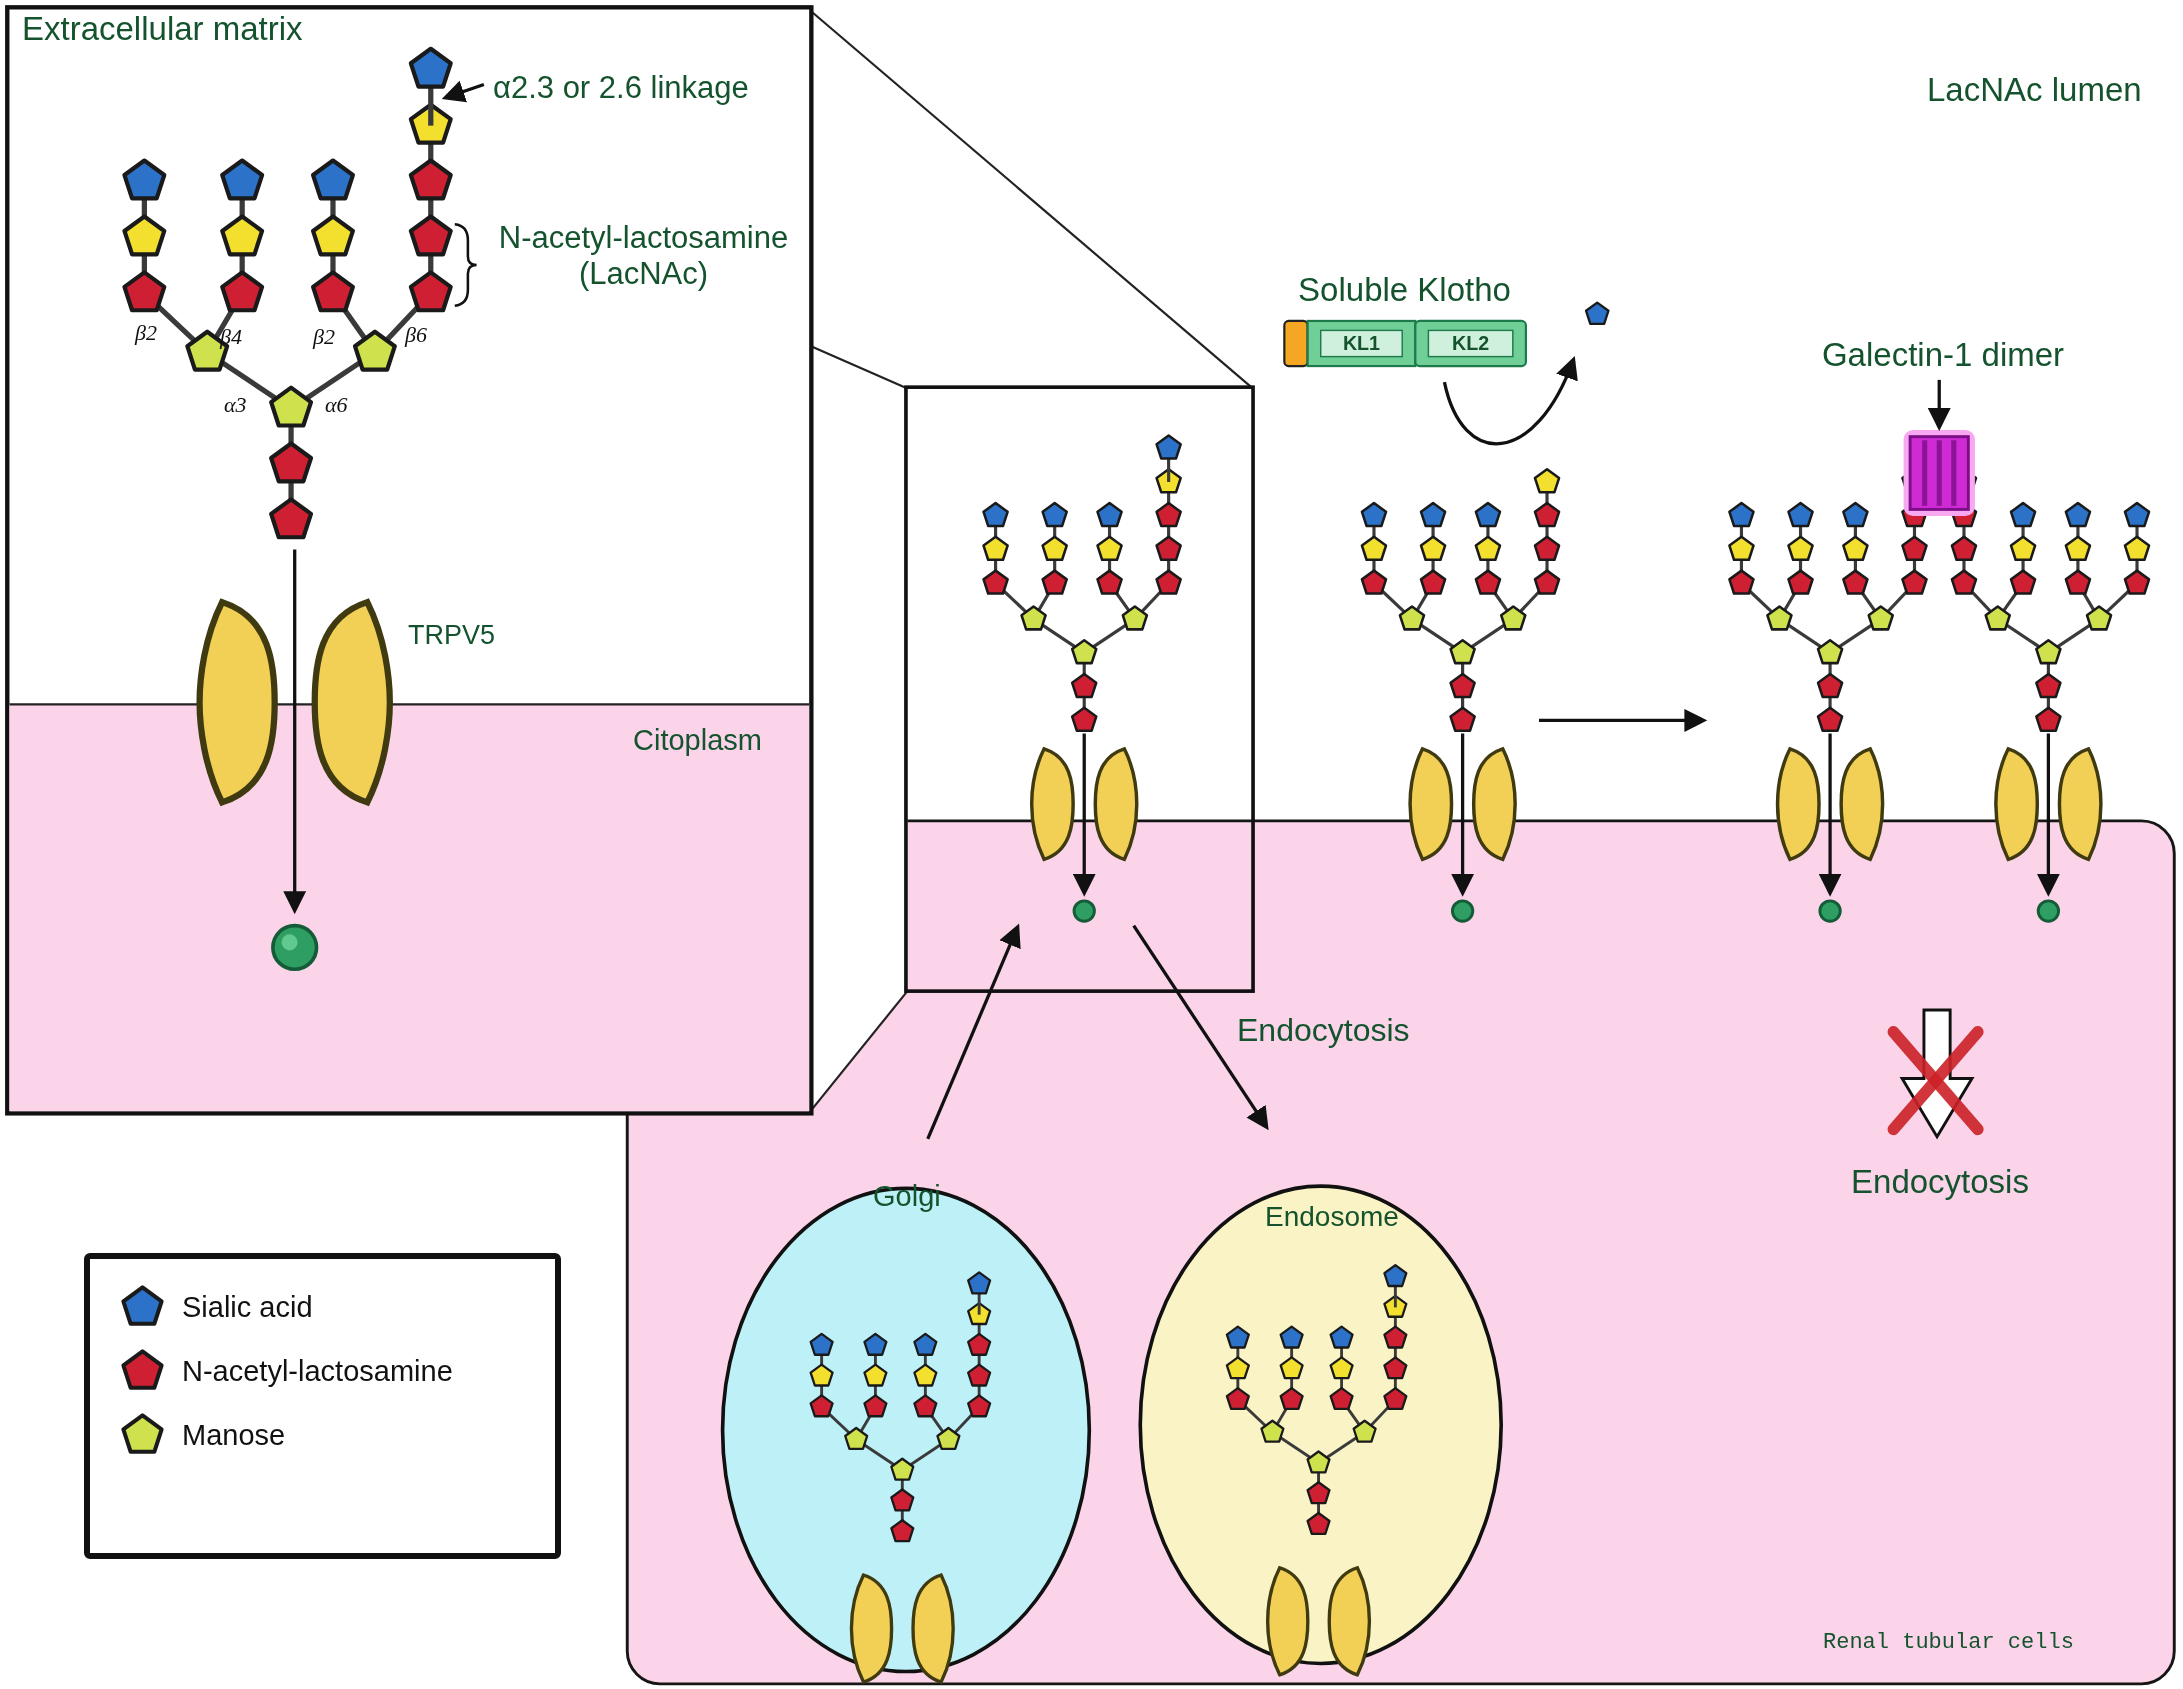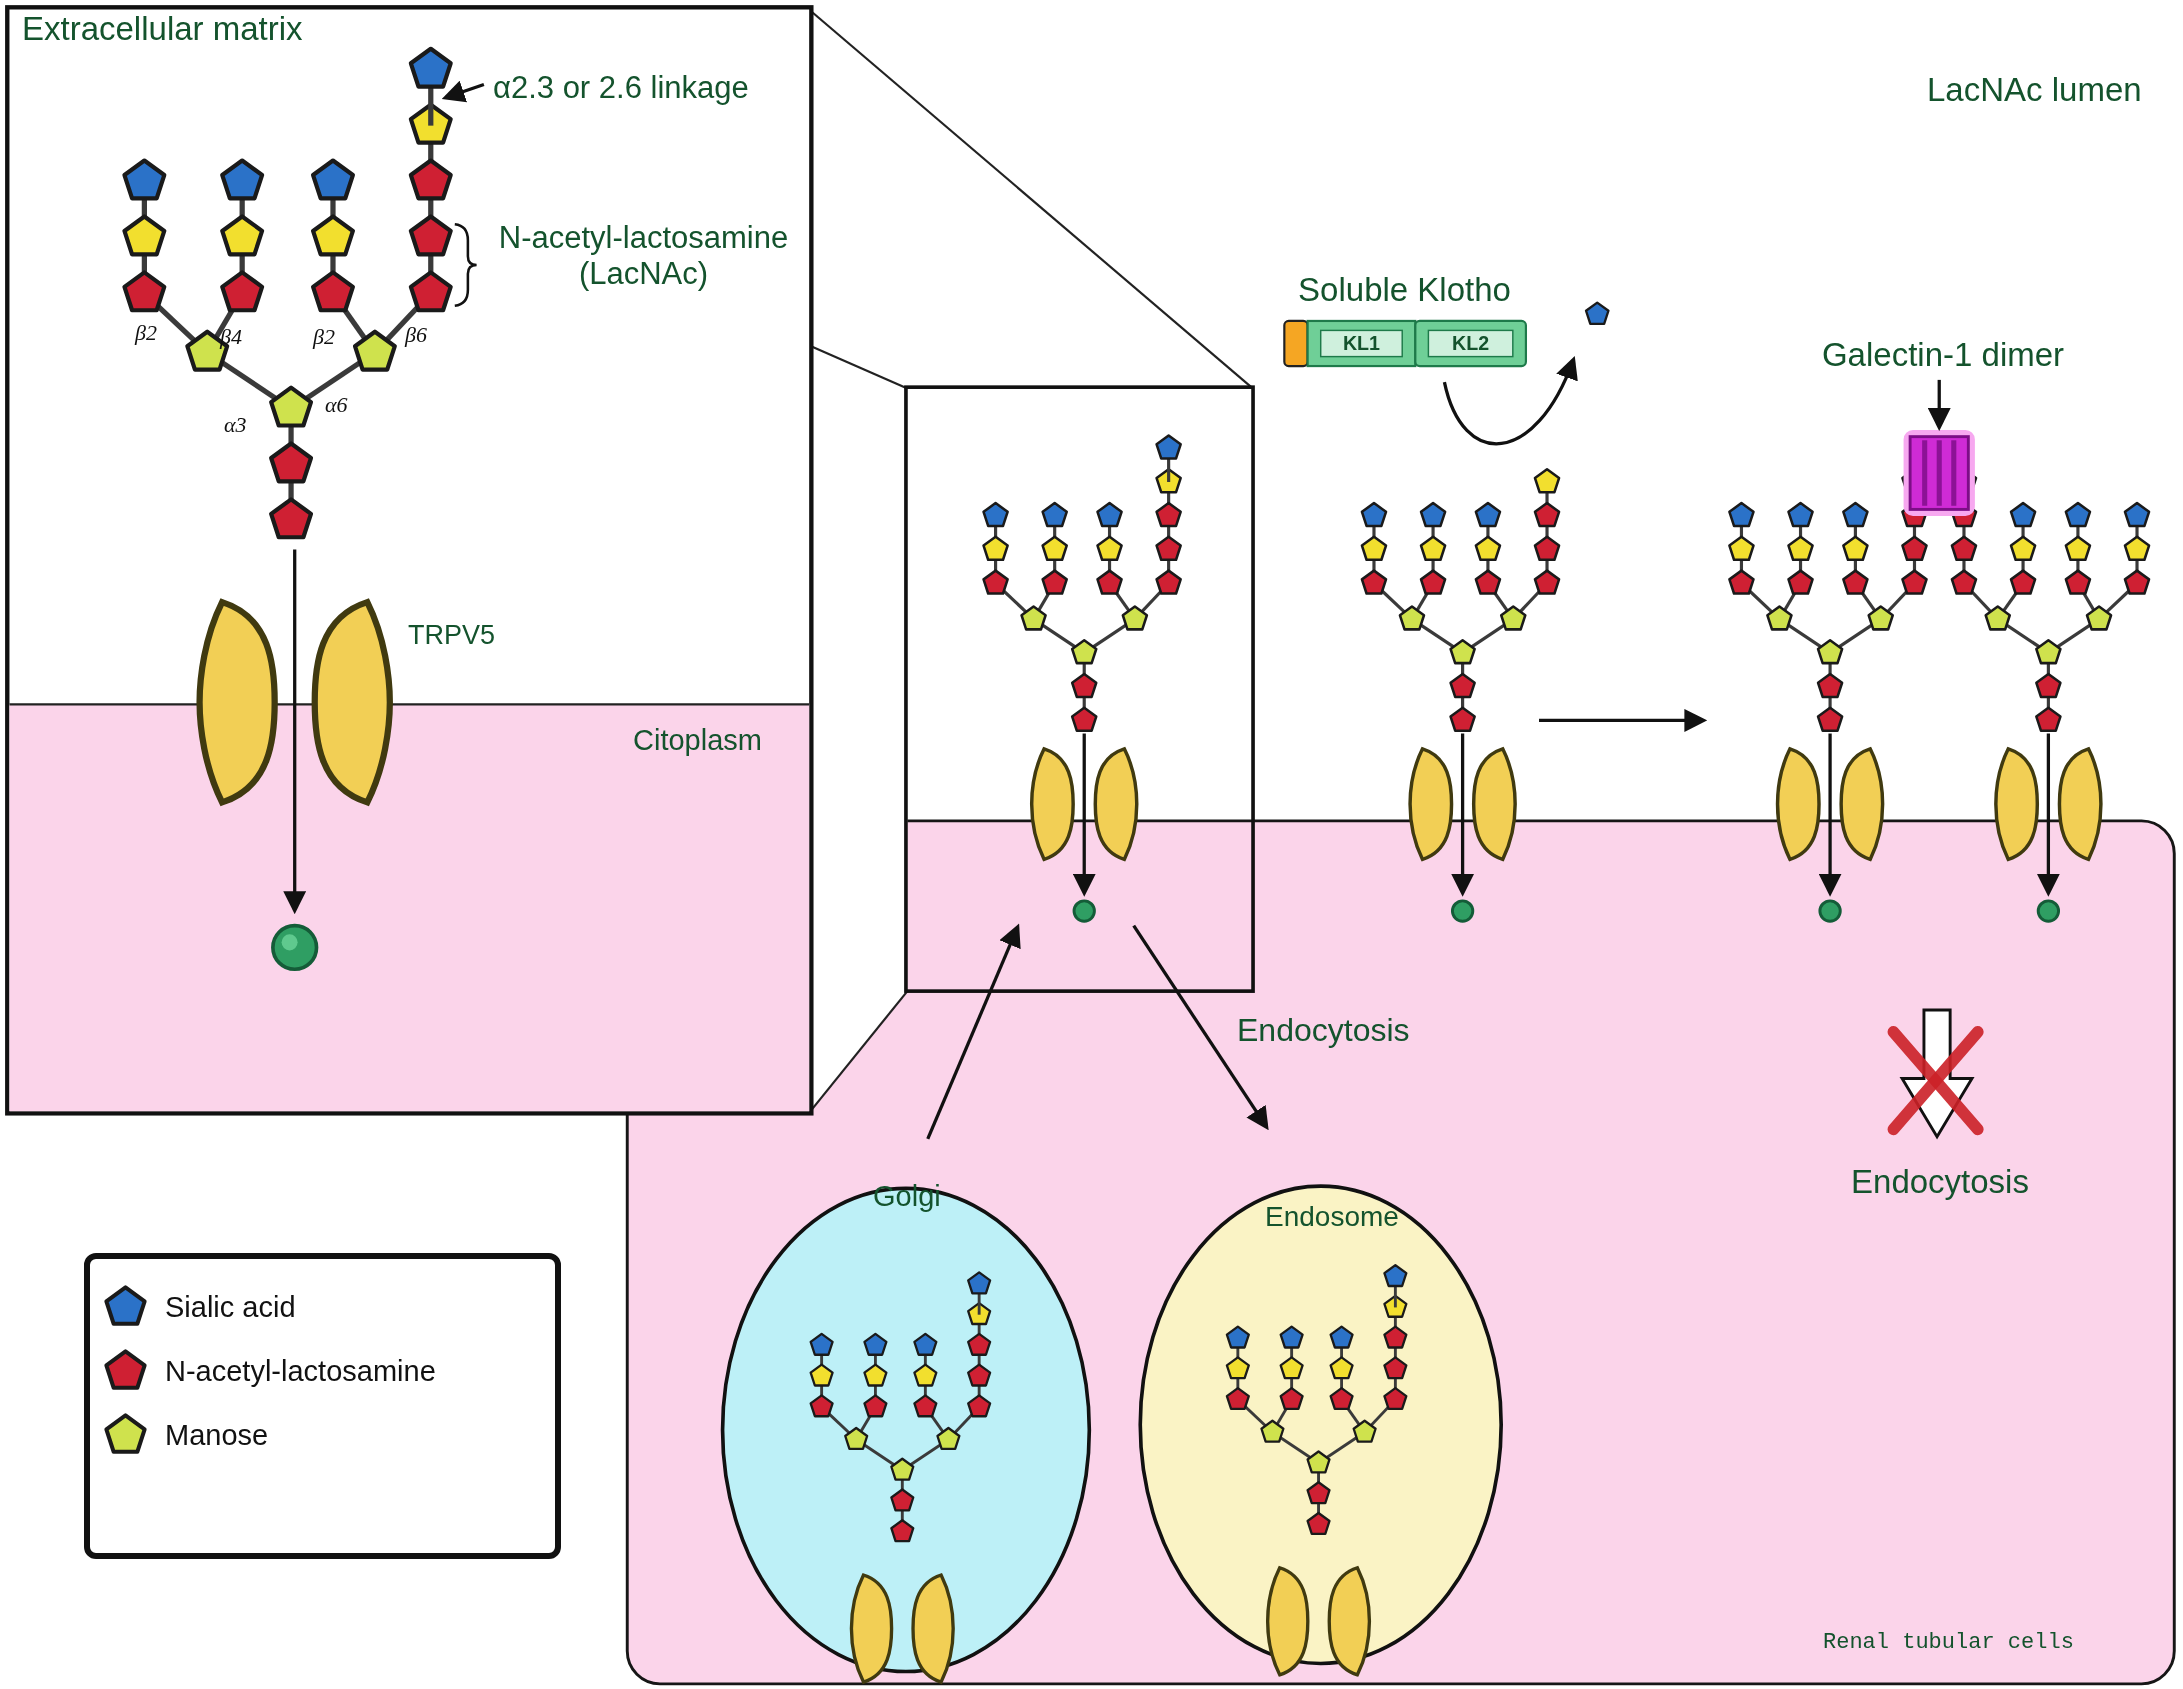--- a/index.html
+++ b/index.html
@@ -9,21 +9,21 @@
   .lbl{position:absolute;color:#14532d;white-space:nowrap;line-height:1.15;}
   .center{text-align:center;}
   .sial{fill:#2b72c8;}
   .gal{fill:#f2df2e;}
   .lac{fill:#cf2033;}
   .man{fill:#cfe24d;}
   .chan{fill:#f2cf55;stroke:#403a10;stroke-width:5;}
   .arrow{stroke:#111;stroke-width:4.5;fill:none;}
   .thin{stroke:#222;stroke-width:3;fill:none;}
   .legend{position:absolute;left:84px;top:1253px;width:477px;height:306px;background:#fff;
-          border:6.5px solid #111;border-radius:12px;box-sizing:border-box;padding:16px 0 0 12px;}
+          border:6.5px solid #111;border-radius:6px;box-sizing:border-box;padding:16px 0 0 29px;}
   .legend-row{display:flex;align-items:center;gap:16px;height:64px;}
   .legend-row span{font-size:29px;}
   .blbl{position:absolute;font-family:"Liberation Serif",serif;font-style:italic;font-size:22px;color:#111;}
 </style>
 </head>
 <body>
 
 <div id="canvas">
 
 <svg id="gfx" width="2183" height="1689" viewBox="0 0 3000 2321">
@@ -175,21 +175,21 @@
 <div class="lbl" style="left:1237px;top:1012px;font-size:32px;">Endocytosis</div>
 <div class="lbl center" style="left:1838px;top:1163px;width:204px;font-size:33px;">Endocytosis</div>
 <div class="lbl" style="left:873px;top:1180px;font-size:29px;">Golgi</div>
 <div class="lbl" style="left:1265px;top:1201px;font-size:28px;">Endosome</div>
 <div class="lbl" style="left:1823px;top:1630px;font-size:22px;font-family:Liberation Mono, monospace;">Renal tubular cells</div>
 
 <span class="blbl" style="left:135px;top:320px;">β2</span>
 <span class="blbl" style="left:220px;top:324px;">β4</span>
 <span class="blbl" style="left:313px;top:324px;">β2</span>
 <span class="blbl" style="left:405px;top:322px;">β6</span>
-<span class="blbl" style="left:224px;top:392px;margin-top:20px;">α3</span>
+<span class="blbl" style="left:224px;top:392px;">α3</span>
 <span class="blbl" style="left:325px;top:392px;">α6</span>
 
 <div class="legend">
   <div class="legend-row">
     <svg width="47" height="47" viewBox="-14 -14 28 28">
       <use href="#pent" fill="#2b72c8"></use>
     </svg>
     <span>Sialic acid</span>
   </div>
   <div class="legend-row">

